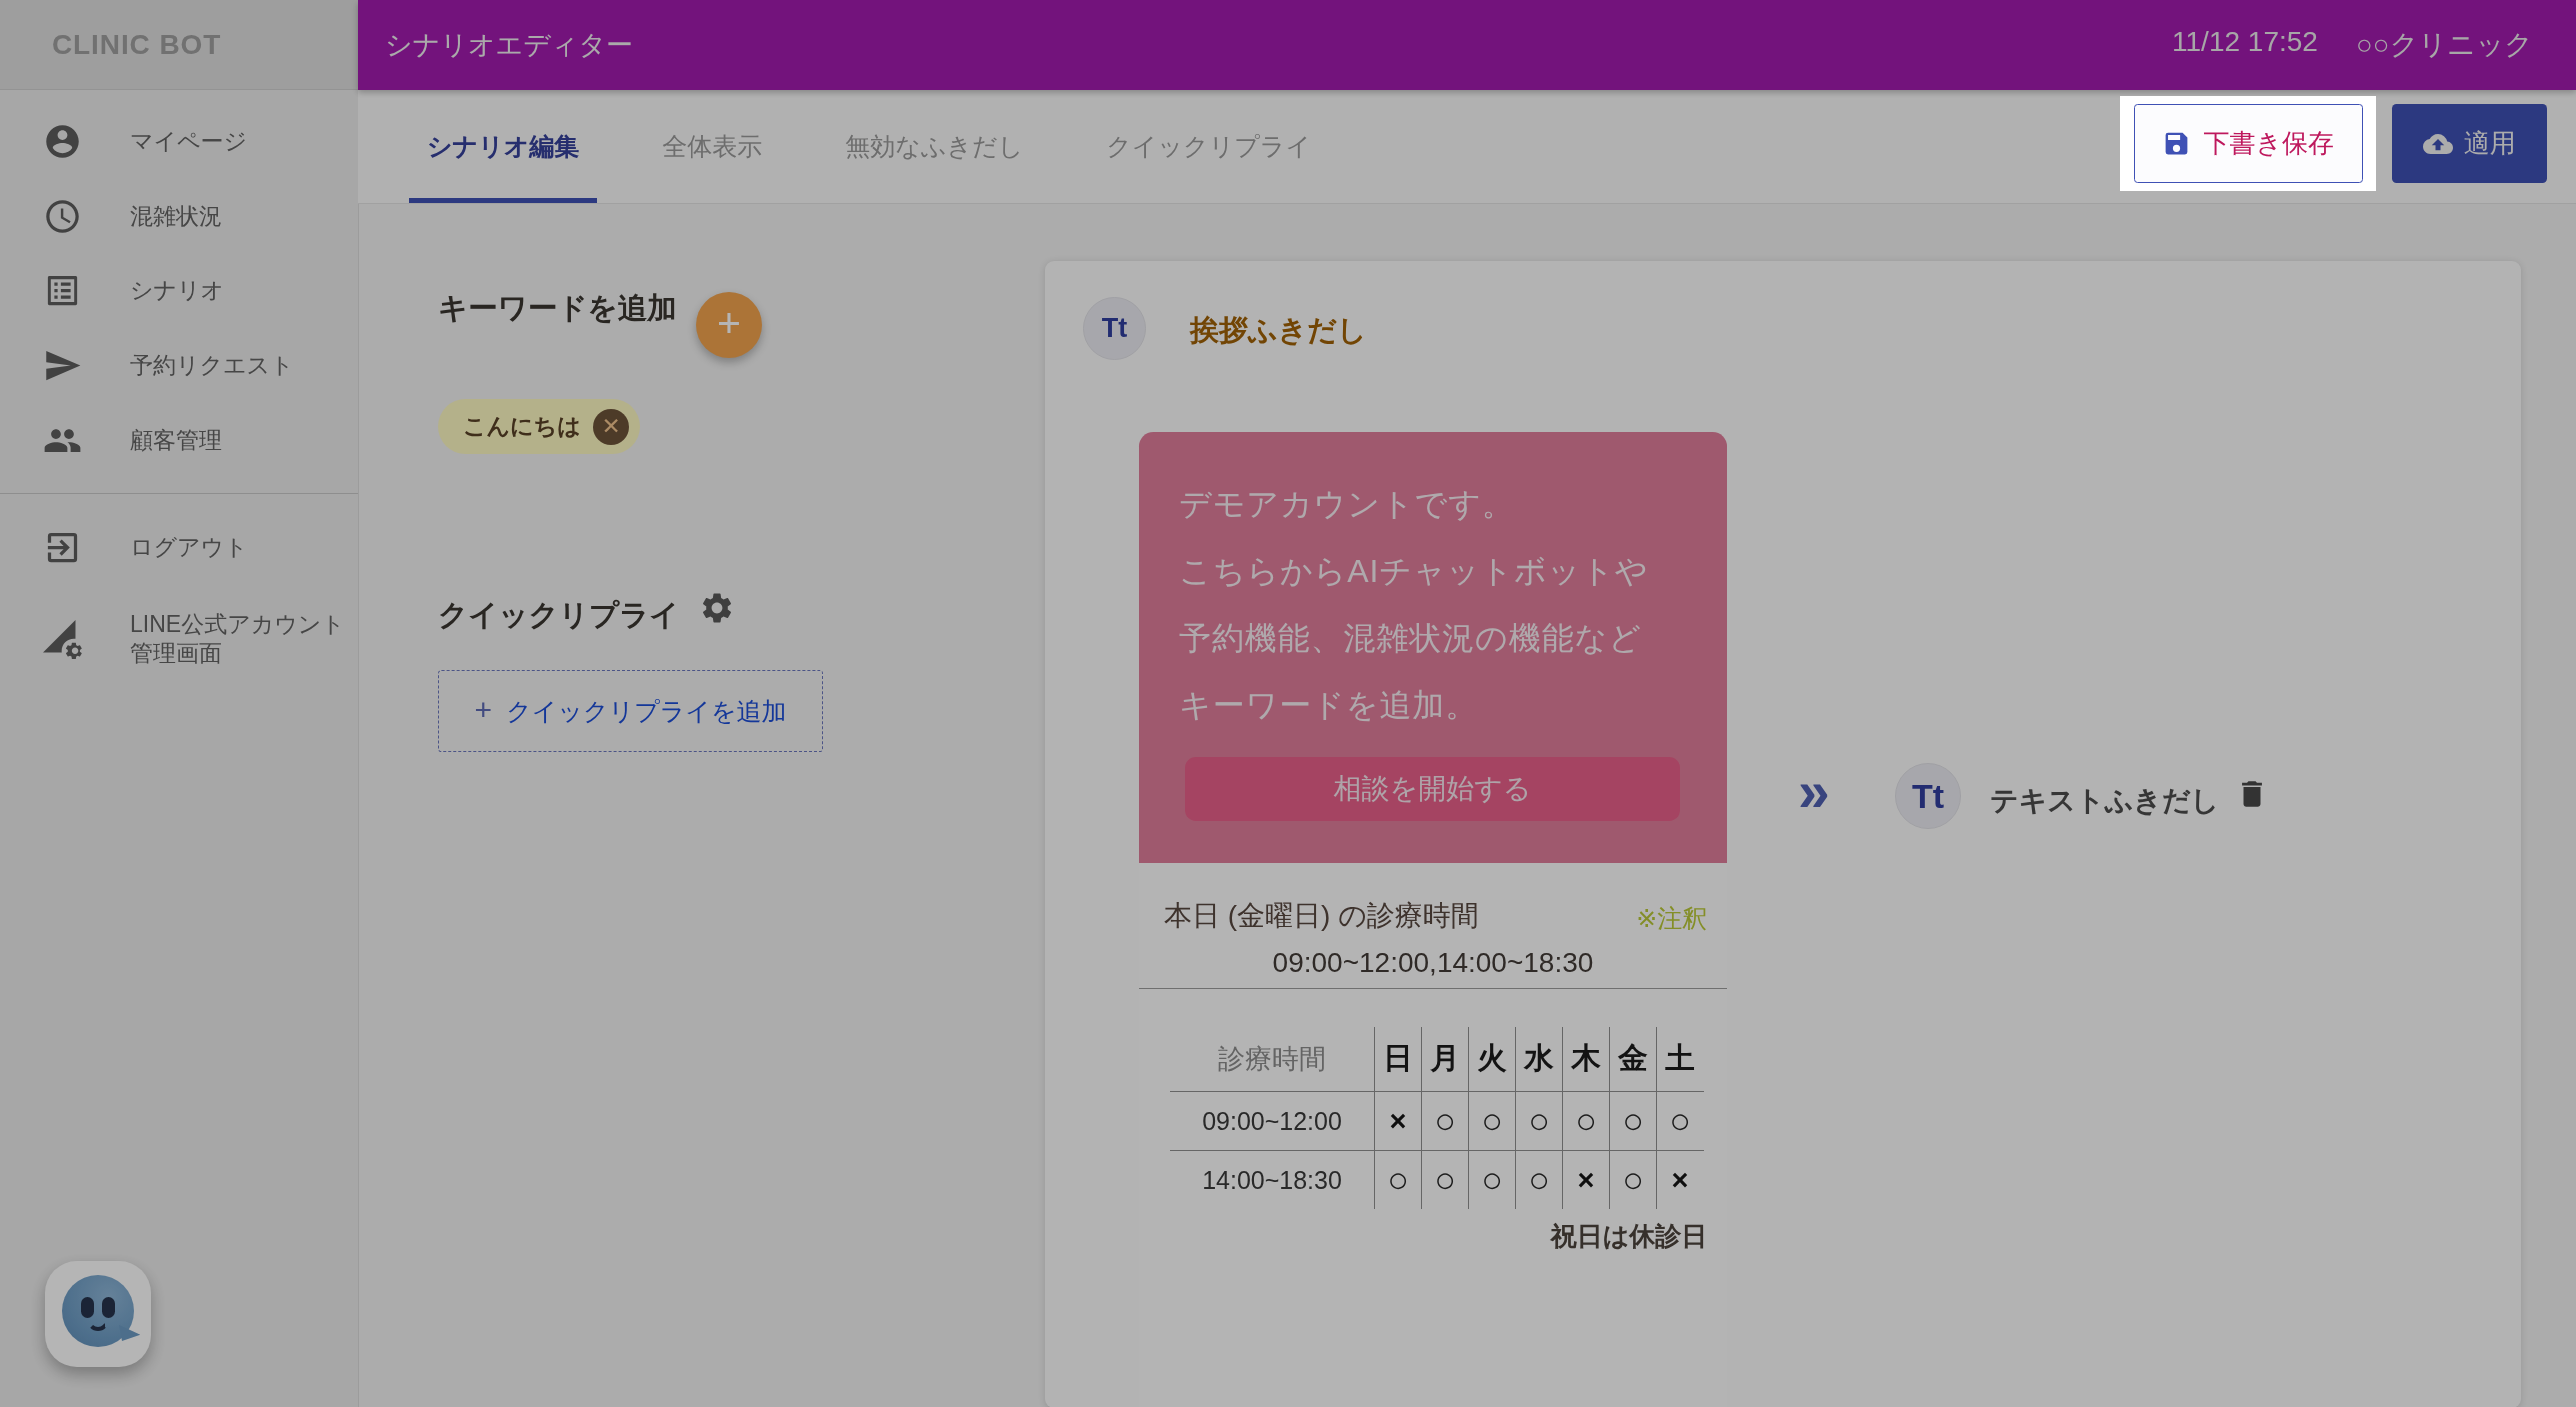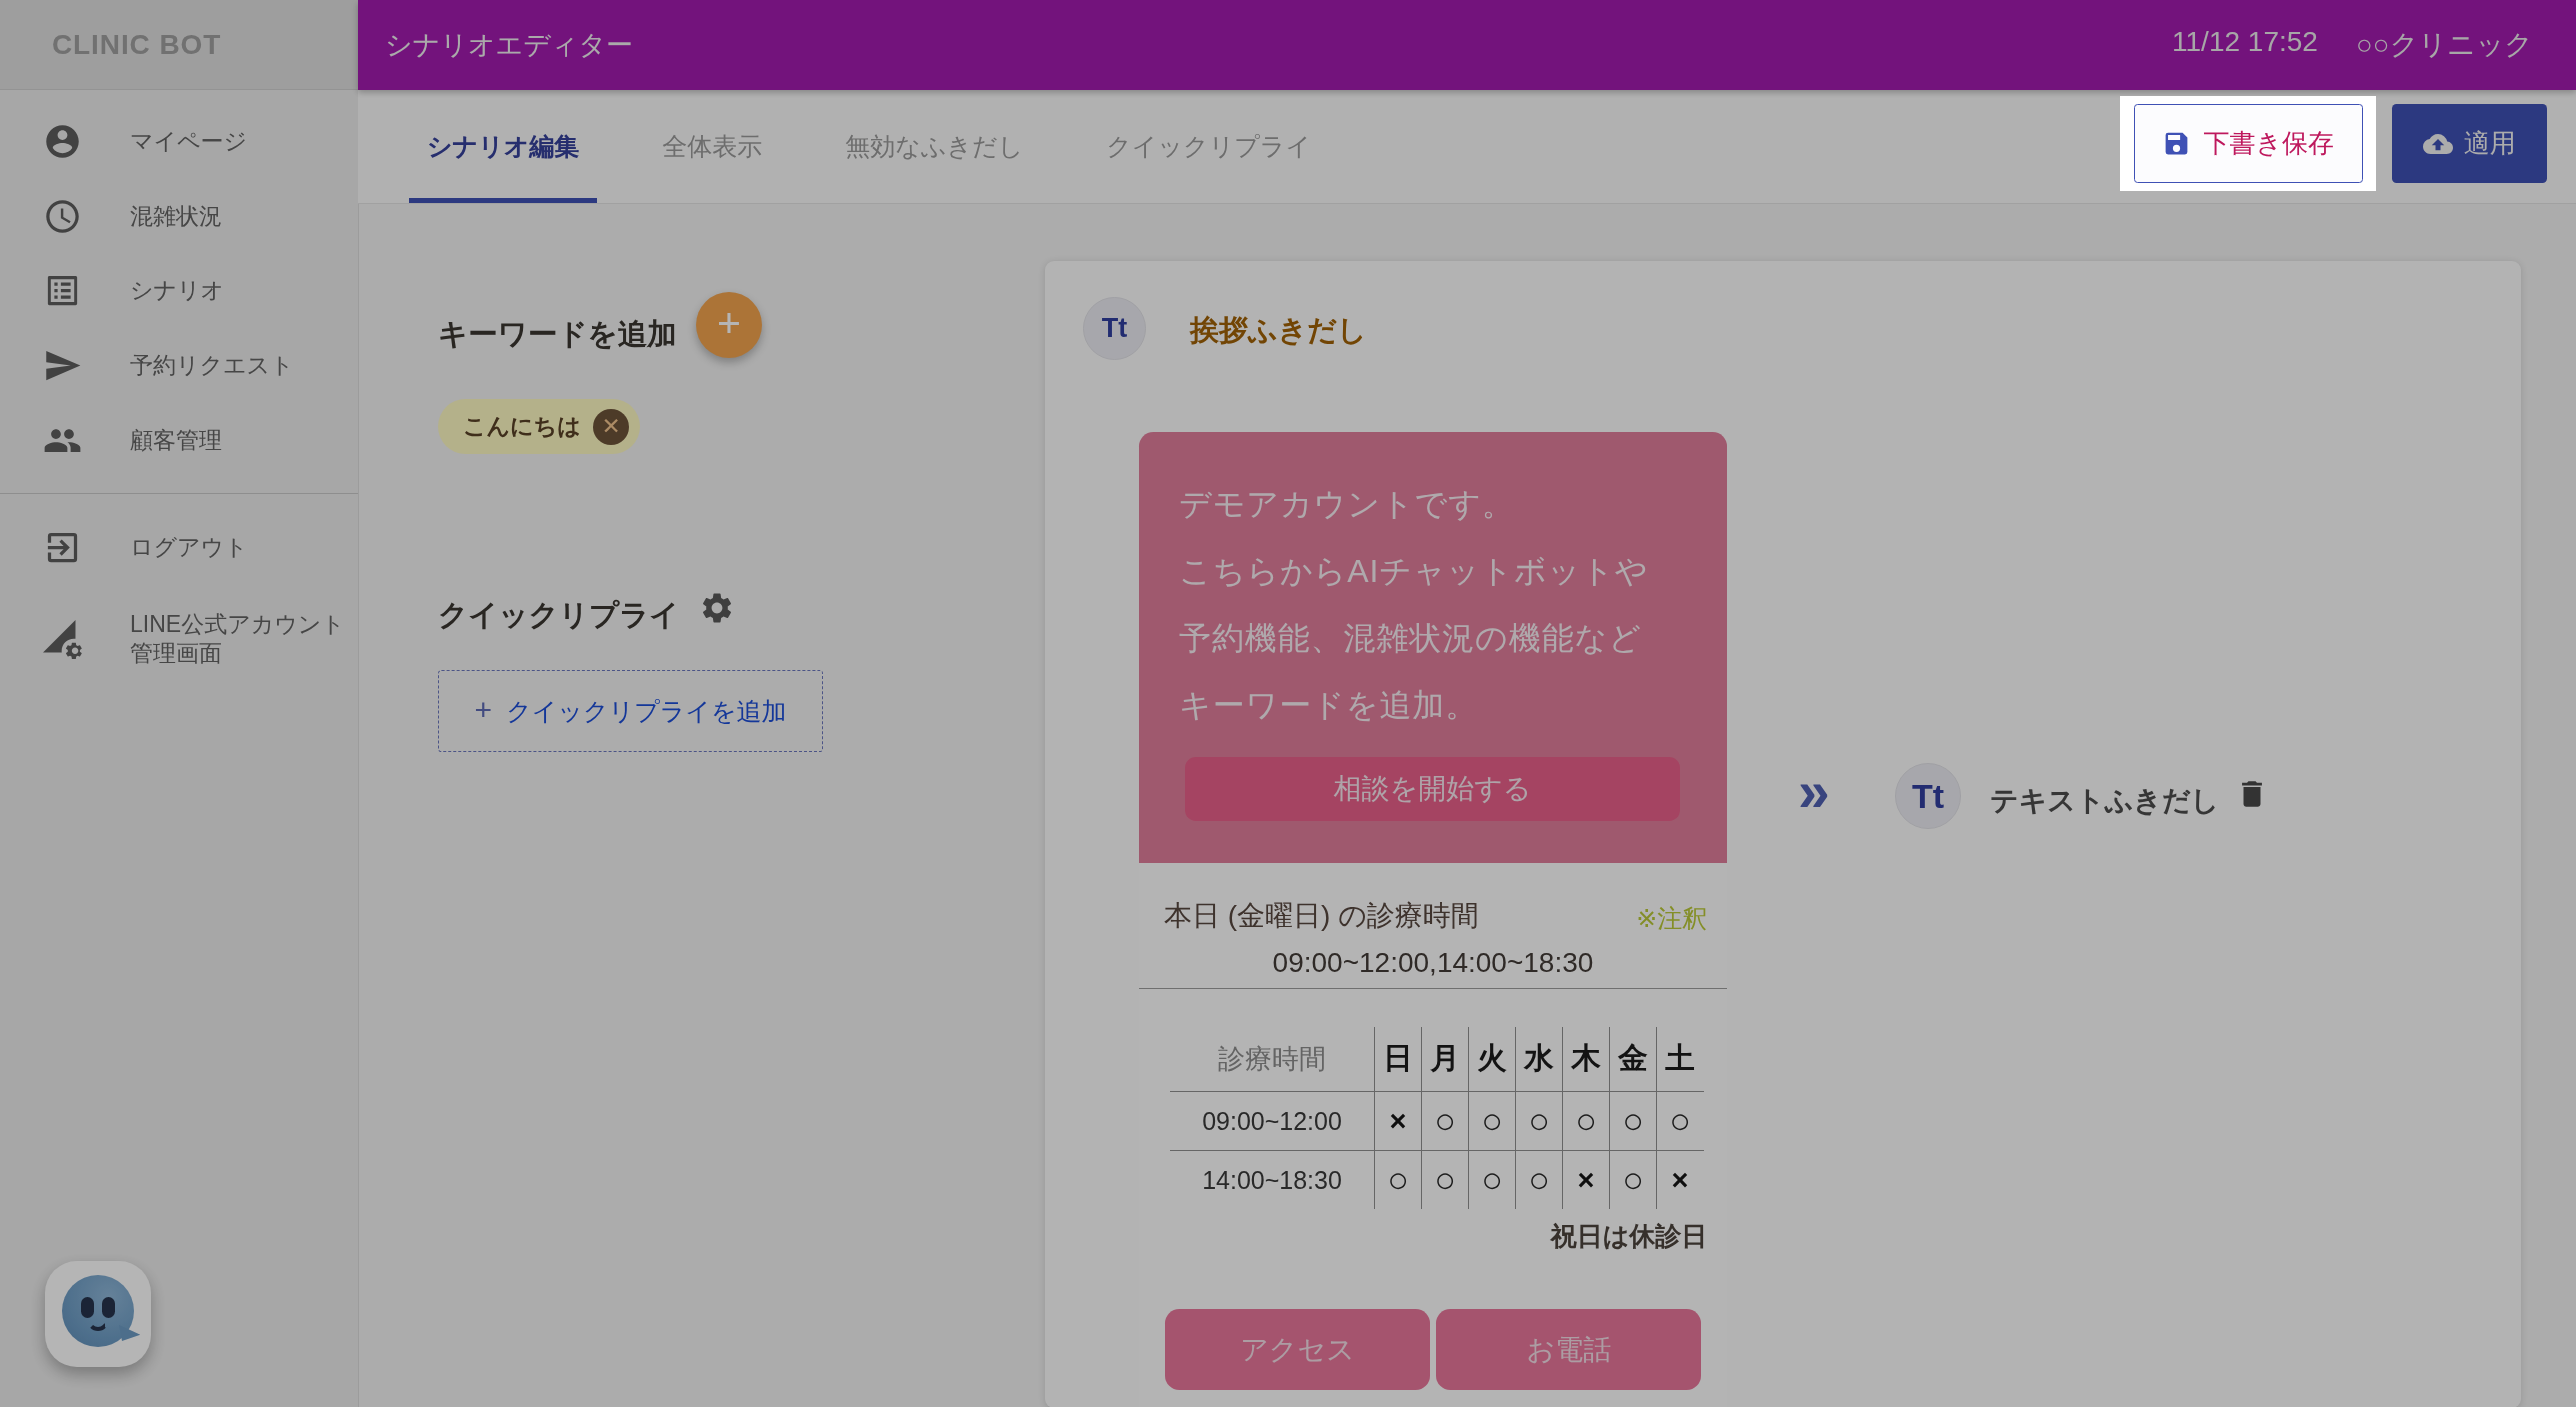--- a/index.html
+++ b/index.html
@@ -29,21 +29,21 @@
   .tabs{position:absolute;left:51px;top:0;height:113px;display:flex;gap:47px;}
   .tab{display:flex;align-items:center;padding:0 18px;font-size:25px;color:#9a9a9a;cursor:pointer;
        border-bottom:5.4px solid transparent;border-top:5.4px solid transparent;box-sizing:border-box;}
   .tab.active{color:#36419b;font-weight:bold;border-bottom-color:#3f51b5;}
   .apply-btn{position:absolute;right:29px;top:14.3px;width:155px;height:79px;background:#3f51b5;border-radius:4.5px;
              display:flex;align-items:center;justify-content:center;gap:10.7px;cursor:pointer;}
   .apply-btn svg{width:30px;height:30px;fill:#f2f2f2;}
   .apply-btn span{font-size:26px;color:#f2f2f2;}
 
   
-  .kw-title{position:absolute;left:438px;top:315px;font-size:29.5px;font-weight:bold;color:#3a3631;}
+  .kw-title{position:absolute;left:438px;top:289px;font-size:29.5px;font-weight:bold;color:#3a3631;}
   .plus-btn{position:absolute;left:696px;top:292px;width:66px;height:66px;border-radius:50%;background:#f3a44e;
             box-shadow:0 4.5px 9px rgba(0,0,0,0.25);display:flex;align-items:center;justify-content:center;cursor:pointer;}
   .plus-btn span{color:#fff;font-size:41px;line-height:41px;margin-top:-3.6px;}
   .chip{position:absolute;left:438px;top:399px;height:55px;border-radius:28px;background:#fef9c3;
         display:flex;align-items:center;padding:0 10.7px 0 25px;cursor:pointer;}
   .chip .chip-label{font-size:23px;font-weight:bold;color:#594227;}
   .chip .chip-x{width:36px;height:36px;border-radius:50%;background:#6d5339;color:#f3c58f;display:flex;
         align-items:center;justify-content:center;font-size:23px;font-weight:bold;margin-left:12.5px;cursor:pointer;}
   .qr-title{position:absolute;left:438px;top:596px;font-size:29.5px;font-weight:bold;color:#3a3631;}
   .gear{position:absolute;left:699px;top:590px;width:36px;height:36px;cursor:pointer;}
@@ -258,24 +258,20 @@
             <div class="tcell mark">○</div>
             <div class="tcell mark">○</div>
             <div class="tcell mark">○</div>
             <div class="tcell mark x">×</div>
             <div class="tcell mark">○</div>
             <div class="tcell mark x">×</div>
           </div>
         </div>
 
         <div class="sched-note">祝日は休診日</div>
-        <div class="sched-buttons">
-          <div class="sbtn">アクセス</div>
-          <div class="sbtn">お電話</div>
-        </div>
       </div>
     </div>
 
     <div class="connector">»</div>
     <div class="tt-circle tt2">Tt</div>
     <div class="next-label">テキストふきだし</div>
     <span class="trash"><svg viewBox="0 0 24 24">
           <path d="M6 19c0 1.1.9 2 2 2h8c1.1 0 2-.9 2-2V7H6v12zM19 4h-3.5l-1-1h-5l-1 1H5v2h14V4z"></path>
         </svg></span>
   </div>

